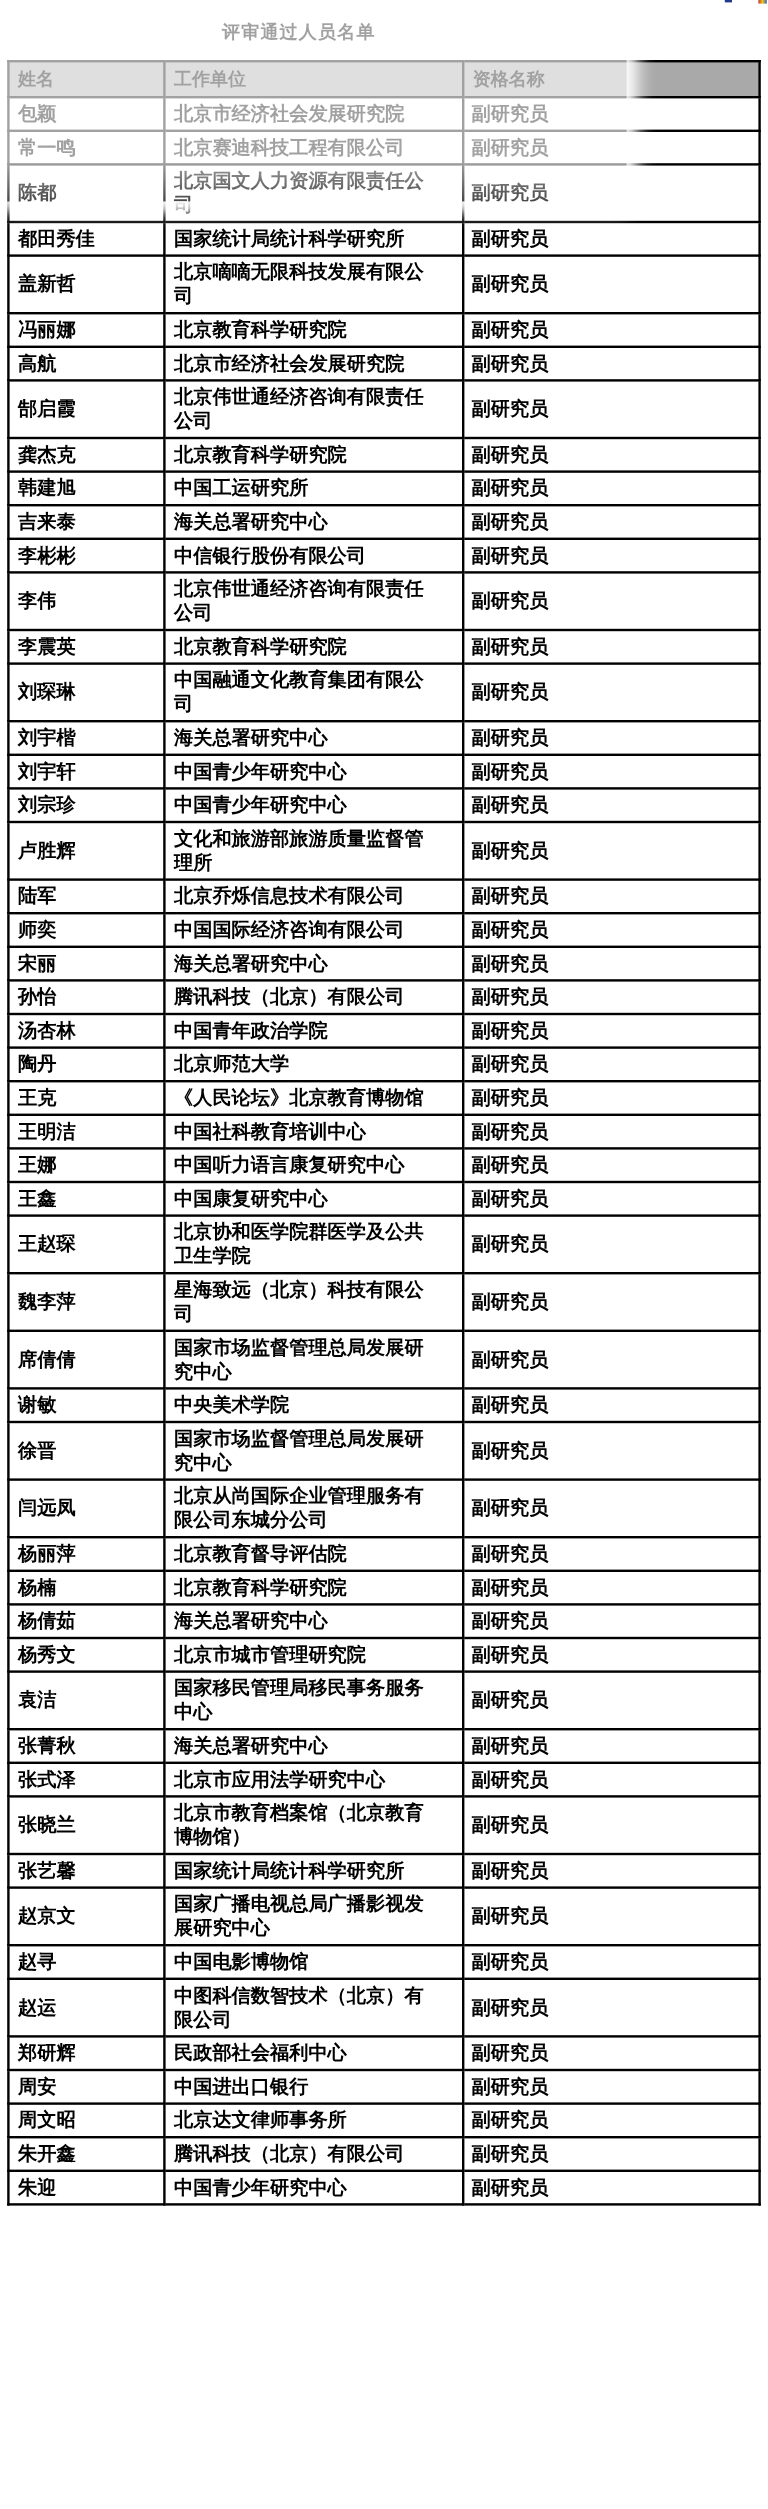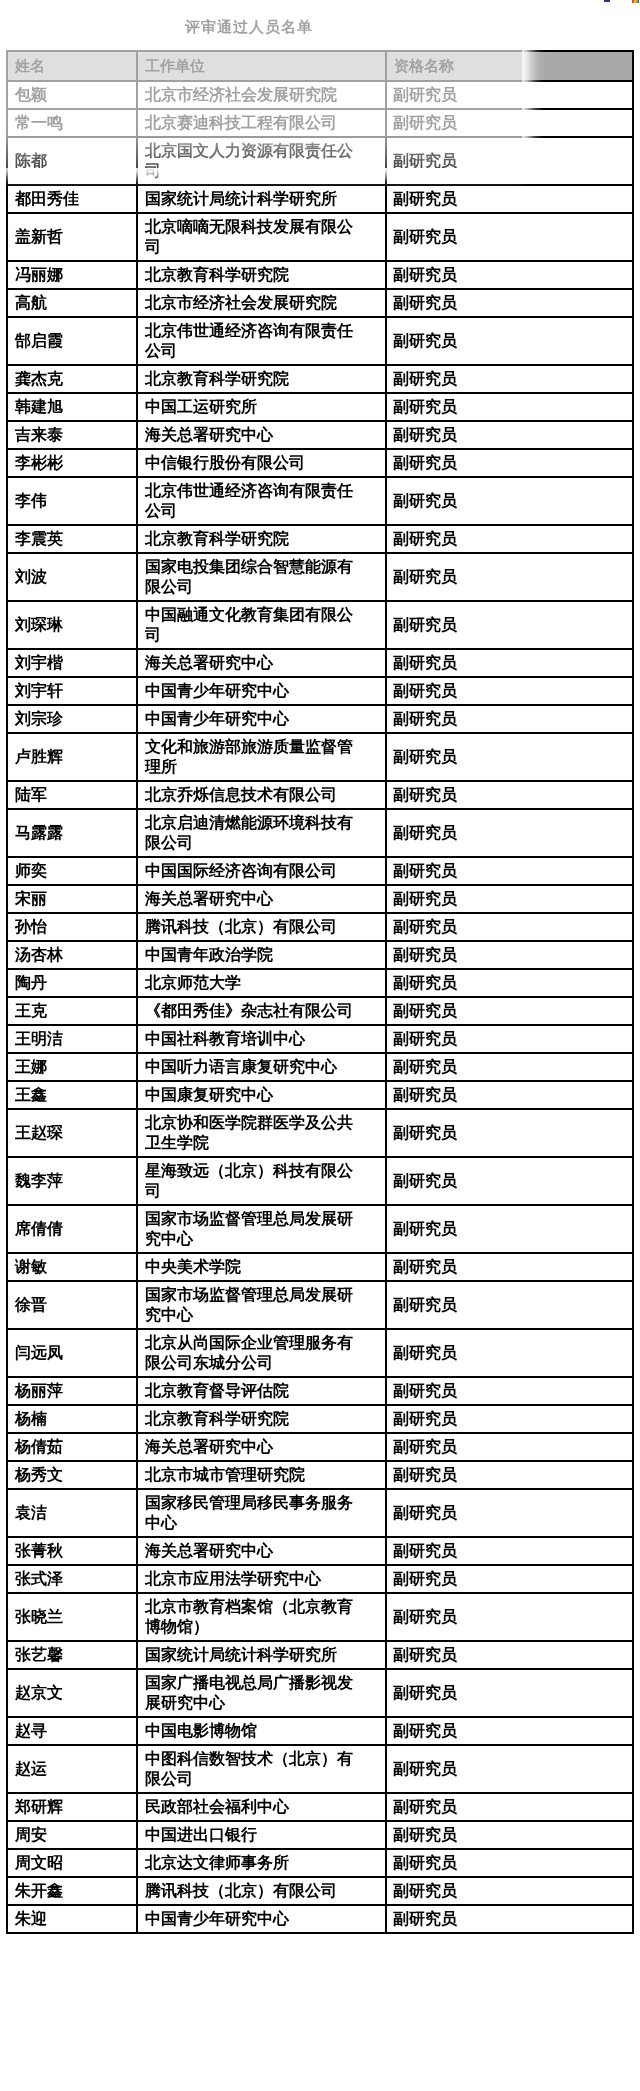--- a/index.html
+++ b/index.html
@@ -155,25 +155,20 @@
           <td class="name-cell">李伟</td>
           <td class="org-cell">北京伟世通经济咨询有限责任公司</td>
           <td class="qual-cell">副研究员</td>
         </tr>
         <tr>
           <td class="name-cell">李震英</td>
           <td class="org-cell">北京教育科学研究院</td>
           <td class="qual-cell">副研究员</td>
         </tr>
         <tr>
-          <td class="name-cell">刘波</td>
-          <td class="org-cell">国家电投集团综合智慧能源有限公司</td>
-          <td class="qual-cell">副研究员</td>
-        </tr>
-        <tr>
           <td class="name-cell">刘琛琳</td>
           <td class="org-cell">中国融通文化教育集团有限公司</td>
           <td class="qual-cell">副研究员</td>
         </tr>
         <tr>
           <td class="name-cell">刘宇楷</td>
           <td class="org-cell">海关总署研究中心</td>
           <td class="qual-cell">副研究员</td>
         </tr>
         <tr>
@@ -190,25 +185,20 @@
           <td class="name-cell">卢胜辉</td>
           <td class="org-cell">文化和旅游部旅游质量监督管理所</td>
           <td class="qual-cell">副研究员</td>
         </tr>
         <tr>
           <td class="name-cell">陆军</td>
           <td class="org-cell">北京乔烁信息技术有限公司</td>
           <td class="qual-cell">副研究员</td>
         </tr>
         <tr>
-          <td class="name-cell">马露露</td>
-          <td class="org-cell">北京启迪清燃能源环境科技有限公司</td>
-          <td class="qual-cell">副研究员</td>
-        </tr>
-        <tr>
           <td class="name-cell">师奕</td>
           <td class="org-cell">中国国际经济咨询有限公司</td>
           <td class="qual-cell">副研究员</td>
         </tr>
         <tr>
           <td class="name-cell">宋丽</td>
           <td class="org-cell">海关总署研究中心</td>
           <td class="qual-cell">副研究员</td>
         </tr>
         <tr>
@@ -221,21 +211,21 @@
           <td class="org-cell">中国青年政治学院</td>
           <td class="qual-cell">副研究员</td>
         </tr>
         <tr>
           <td class="name-cell">陶丹</td>
           <td class="org-cell">北京师范大学</td>
           <td class="qual-cell">副研究员</td>
         </tr>
         <tr>
           <td class="name-cell">王克</td>
-          <td class="org-cell">《都田秀佳》杂志社有限公司</td>
+          <td class="org-cell">《人民论坛》北京教育博物馆</td>
           <td class="qual-cell">副研究员</td>
         </tr>
         <tr>
           <td class="name-cell">王明洁</td>
           <td class="org-cell">中国社科教育培训中心</td>
           <td class="qual-cell">副研究员</td>
         </tr>
         <tr>
           <td class="name-cell">王娜</td>
           <td class="org-cell">中国听力语言康复研究中心</td>

